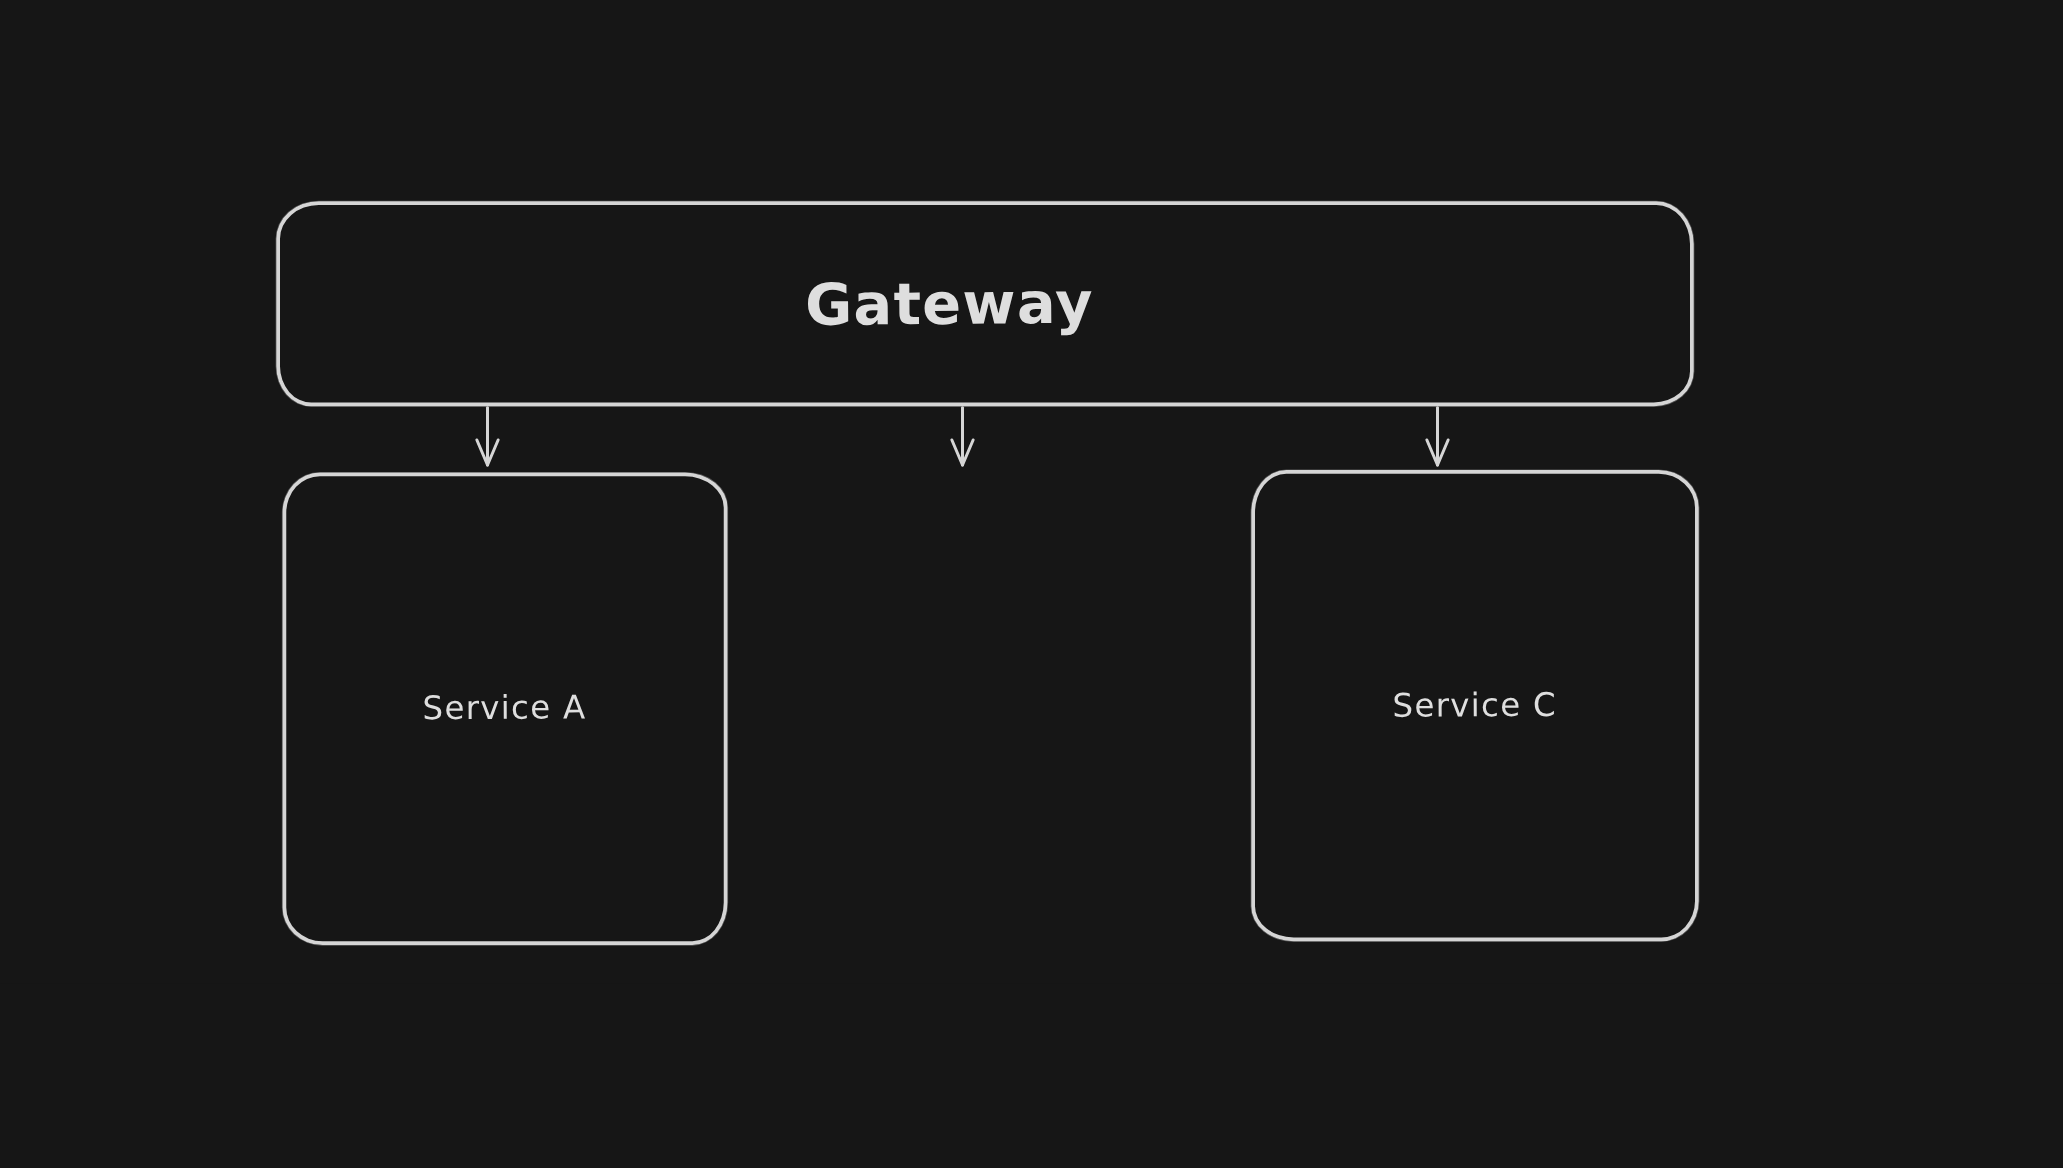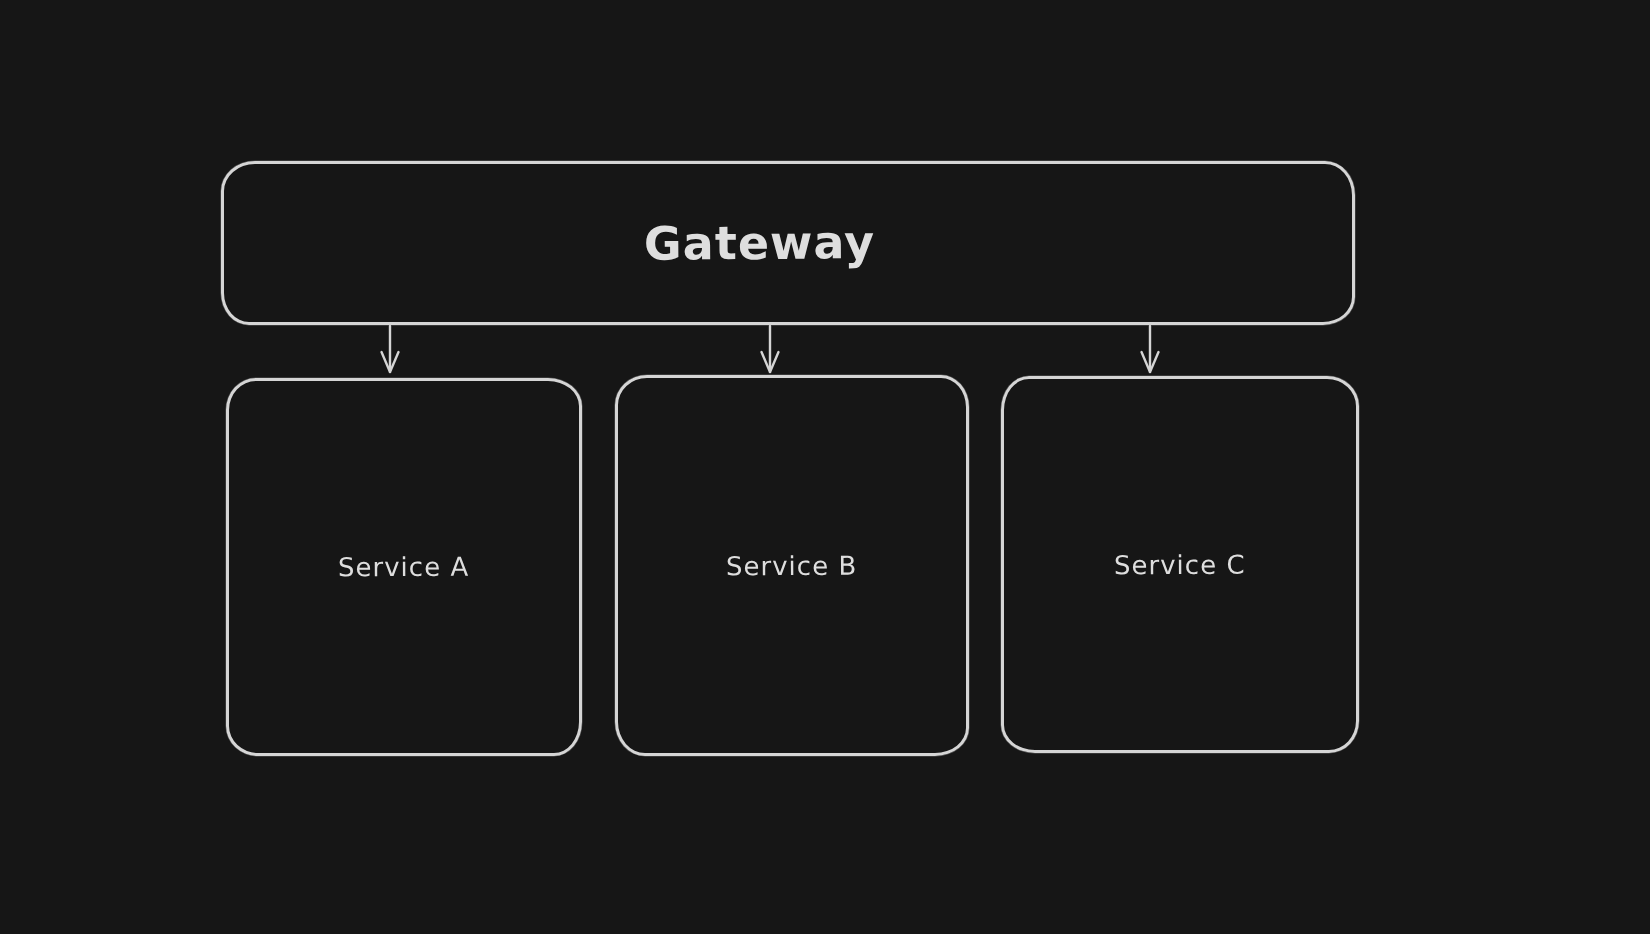--- a/index.html
+++ b/index.html
@@ -104,21 +104,18 @@
       <path d="M13 1 L13 45"></path>
       <path d="M4.5 27 L13 47"></path>
       <path d="M21.5 27 L13 47"></path>
     </svg>
   </div>
 
   <div class="node svc-a">
     <span class="node-label svc-label">Service A</span>
   </div>
 
-  <div class="node svc-b">
-    <span class="node-label svc-label">Service B</span>
-  </div>
 
   <div class="node svc-c">
     <span class="node-label svc-label">Service C</span>
   </div>
 
 </div>
 
 </body></html>

